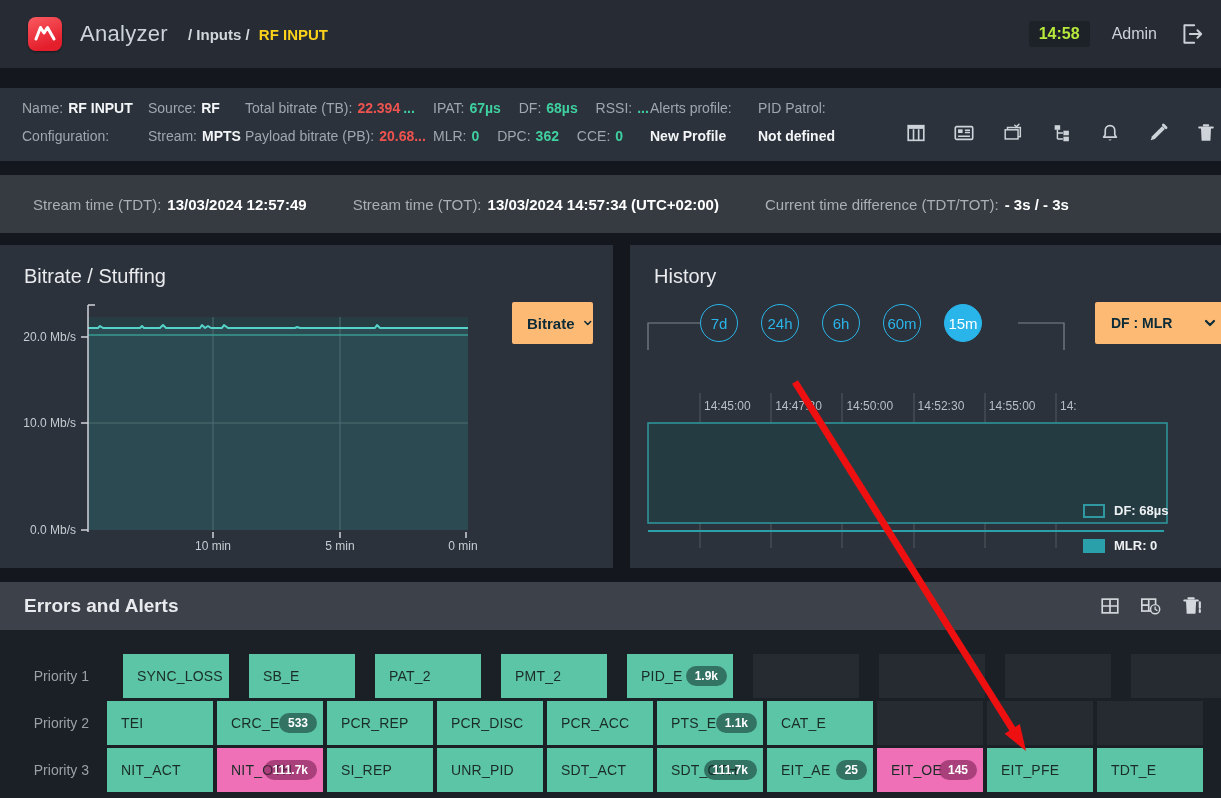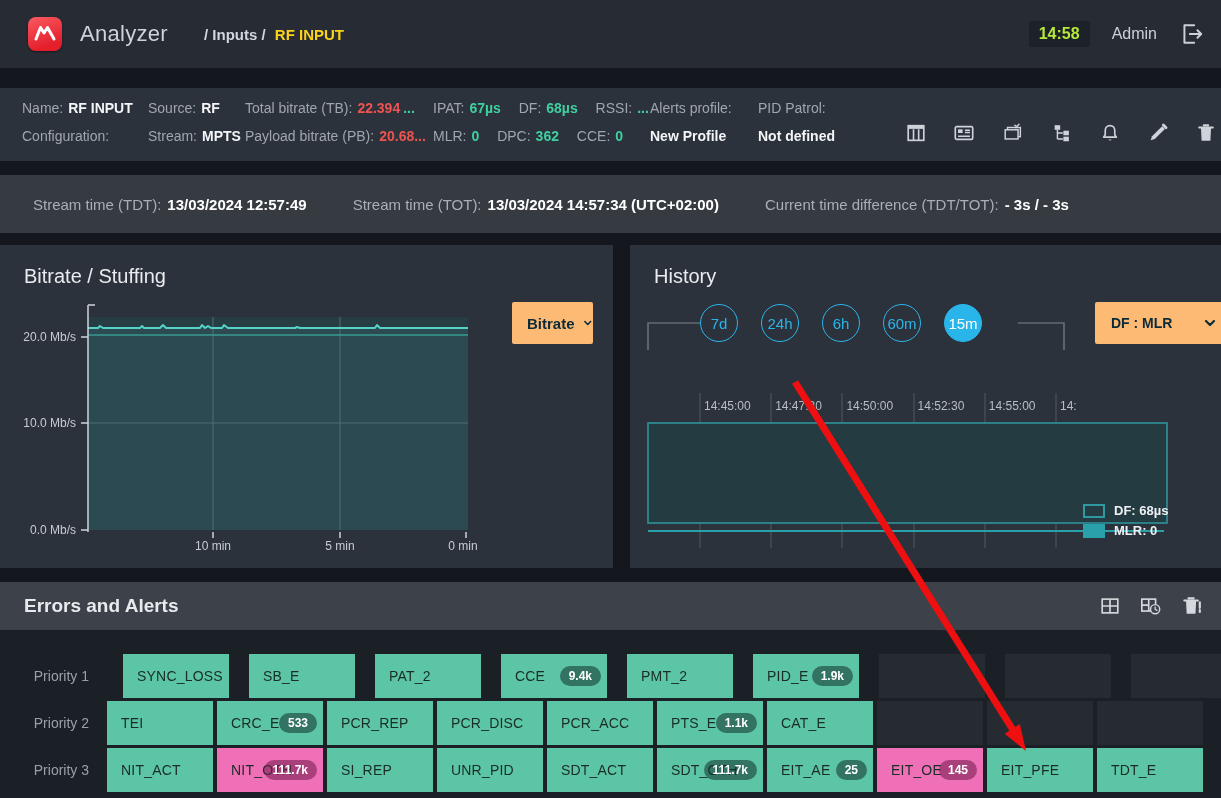--- a/index.html
+++ b/index.html
@@ -8,21 +8,21 @@
   .abs{position:absolute;}
   svg{display:block;}
 
   
   .topbar{position:absolute;left:0;top:0;width:1221px;height:68px;background:#262b34;
           display:flex;align-items:center;}
   .logo{width:34px;height:34px;margin-left:28px;border-radius:8px;
         background:linear-gradient(160deg,#fa5a61 0%,#e41e2b 80%);
         display:flex;align-items:center;justify-content:center;box-shadow:0 1px 2px rgba(0,0,0,.4);}
   .app-title{margin-left:18px;font-size:22px;color:#cdd3da;font-weight:500;letter-spacing:.3px;}
-  .breadcrumb{margin-left:36px;font-size:15px;font-weight:600;}
+  .breadcrumb{margin-left:20px;font-size:15px;font-weight:600;}
   .bc-prefix{color:#d2d7dc;}
   .bc-current{color:#fcd21a;margin-left:5px;}
   .topbar-right{position:absolute;right:16px;top:0;height:68px;display:flex;align-items:center;gap:22px;}
   .clock{background:#1d2228;color:#b6e93c;font-weight:700;font-size:16px;padding:4px 10px;border-radius:3px;}
   .user{color:#ccd1d8;font-size:16px;}
 
   
   .infobar{position:absolute;left:0;top:88px;width:1221px;height:73px;background:#2c323b;}
   .ib-item{position:absolute;font-size:14px;white-space:nowrap;color:#a0a6ad;}
   .ib-val{color:#f3f5f7;font-weight:700;margin-left:5px;}
@@ -47,21 +47,21 @@
   .axis-lab{position:absolute;font-size:12px;color:#c7ccd2;white-space:nowrap;}
   .ylab{width:76px;text-align:right;}
   .xlab{transform:translateX(-50%);}
 
   
   .range-row{position:absolute;left:70px;top:59px;display:flex;gap:23px;}
   .range-btn{width:38px;height:38px;border-radius:50%;border:1.5px solid #2ab5ea;color:#2ab5ea;
              font-size:15px;display:flex;align-items:center;justify-content:center;cursor:pointer;box-sizing:border-box;}
   .range-btn.selected{background:#2ab5ea;color:#fff;border-color:#2ab5ea;}
   .time-tick{position:absolute;top:154px;font-size:12px;color:#b9bfc6;white-space:nowrap;}
-  .legend{position:absolute;left:453px;top:258px;display:flex;flex-direction:column;gap:5px;}
+  .legend{position:absolute;left:453px;top:258px;display:flex;flex-direction:column;gap:20px;}
   .lg-row{display:flex;align-items:center;gap:9px;}
   .lg-box{width:22px;height:14px;box-sizing:border-box;}
   .lg-outline{border:2px solid #2f98a0;background:#253b42;}
   .lg-filled{background:#2aa0aa;}
   .lg-text{font-size:13px;font-weight:700;color:#eef1f3;}
 
   
   .errors{position:absolute;left:0;top:582px;width:1221px;height:216px;background:#1b2026;}
   .errors-header{position:absolute;left:0;top:0;width:1221px;height:48px;background:#3c414a;
                  display:flex;align-items:center;}
@@ -296,24 +296,20 @@
         <div class="tile ok">
           <span class="tile-label">SYNC_LOSS</span>
         </div>
         <div class="tile ok">
           <span class="tile-label">SB_E</span>
         </div>
         <div class="tile ok">
           <span class="tile-label">PAT_2</span>
         </div>
         <div class="tile ok">
-          <span class="tile-label">CCE</span>
-          <span class="tile-badge">9.4k</span>
-        </div>
-        <div class="tile ok">
           <span class="tile-label">PMT_2</span>
         </div>
         <div class="tile ok">
           <span class="tile-label">PID_E</span>
           <span class="tile-badge">1.9k</span>
         </div>
         <div class="tile empty"></div>
         <div class="tile empty"></div>
         <div class="tile empty"></div>
         <div class="tile empty"></div>

